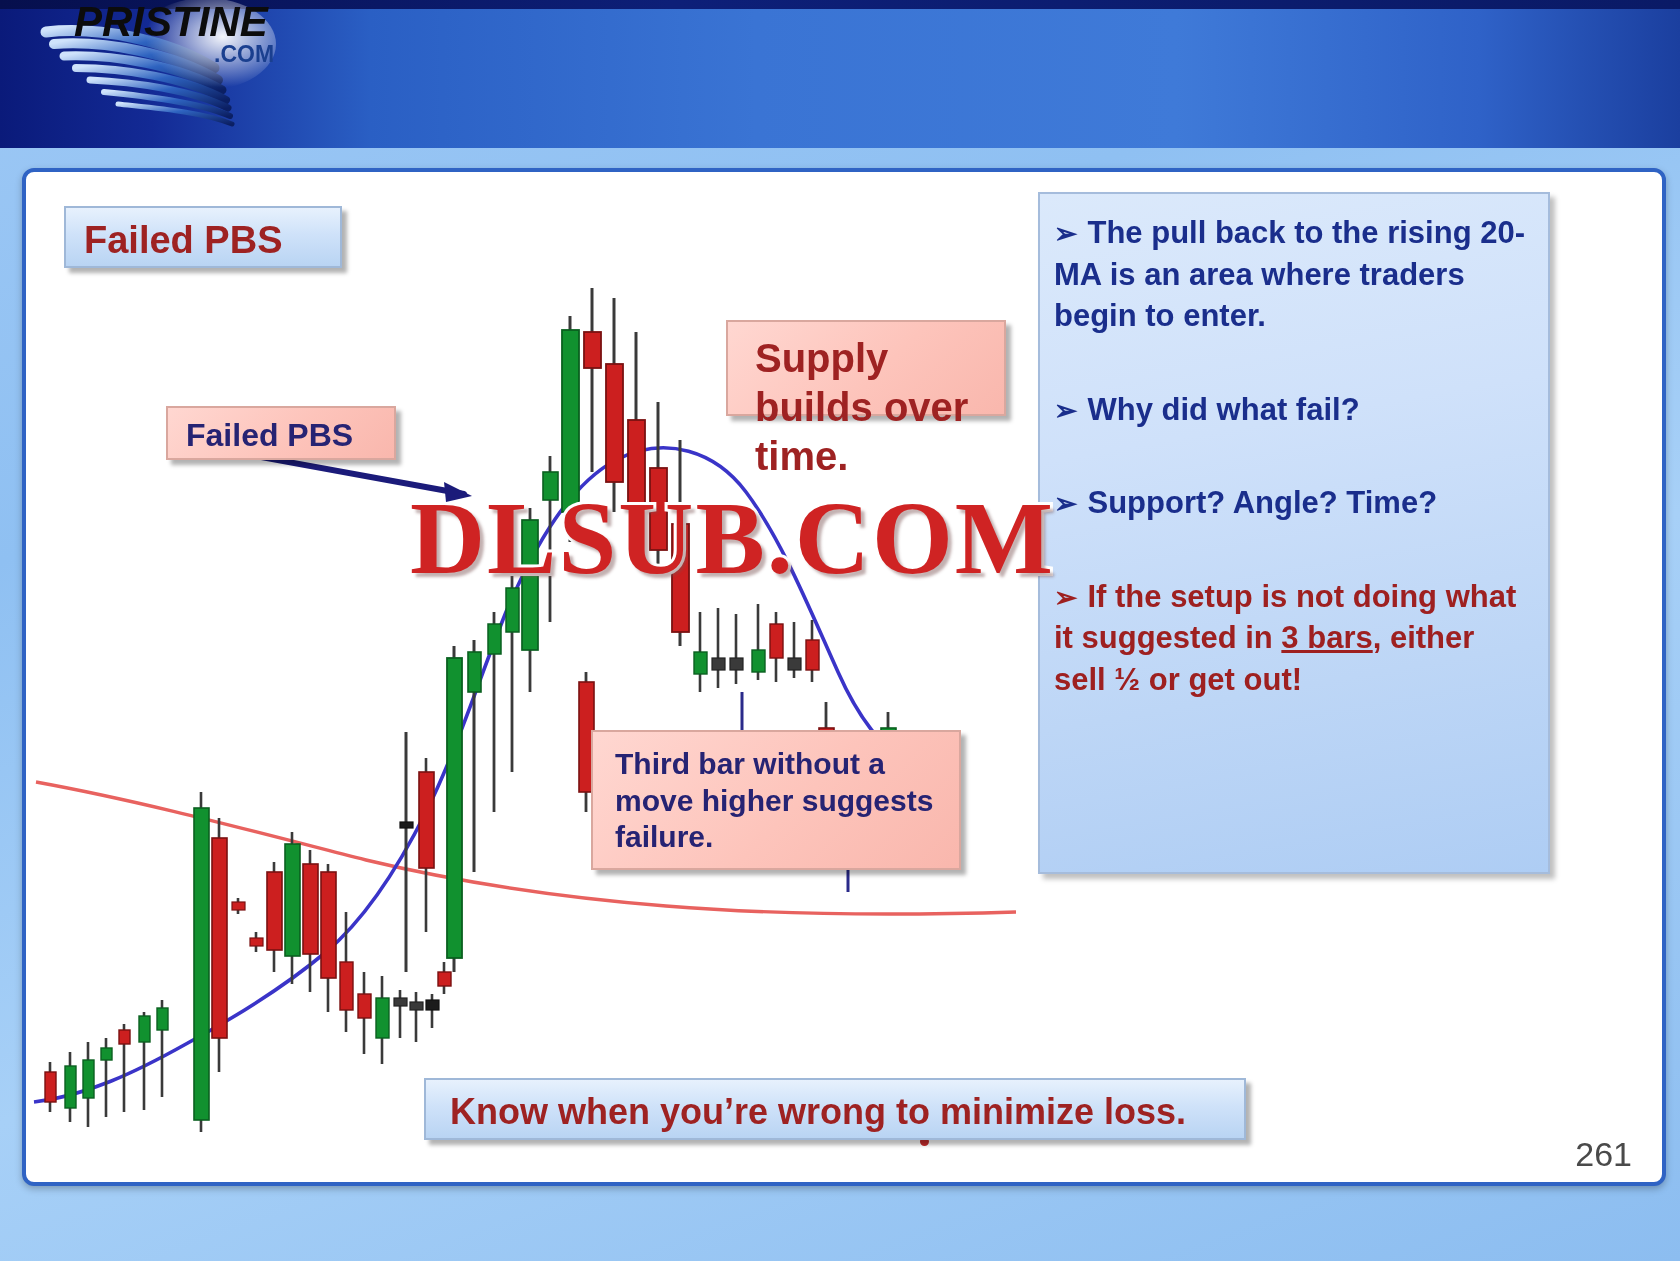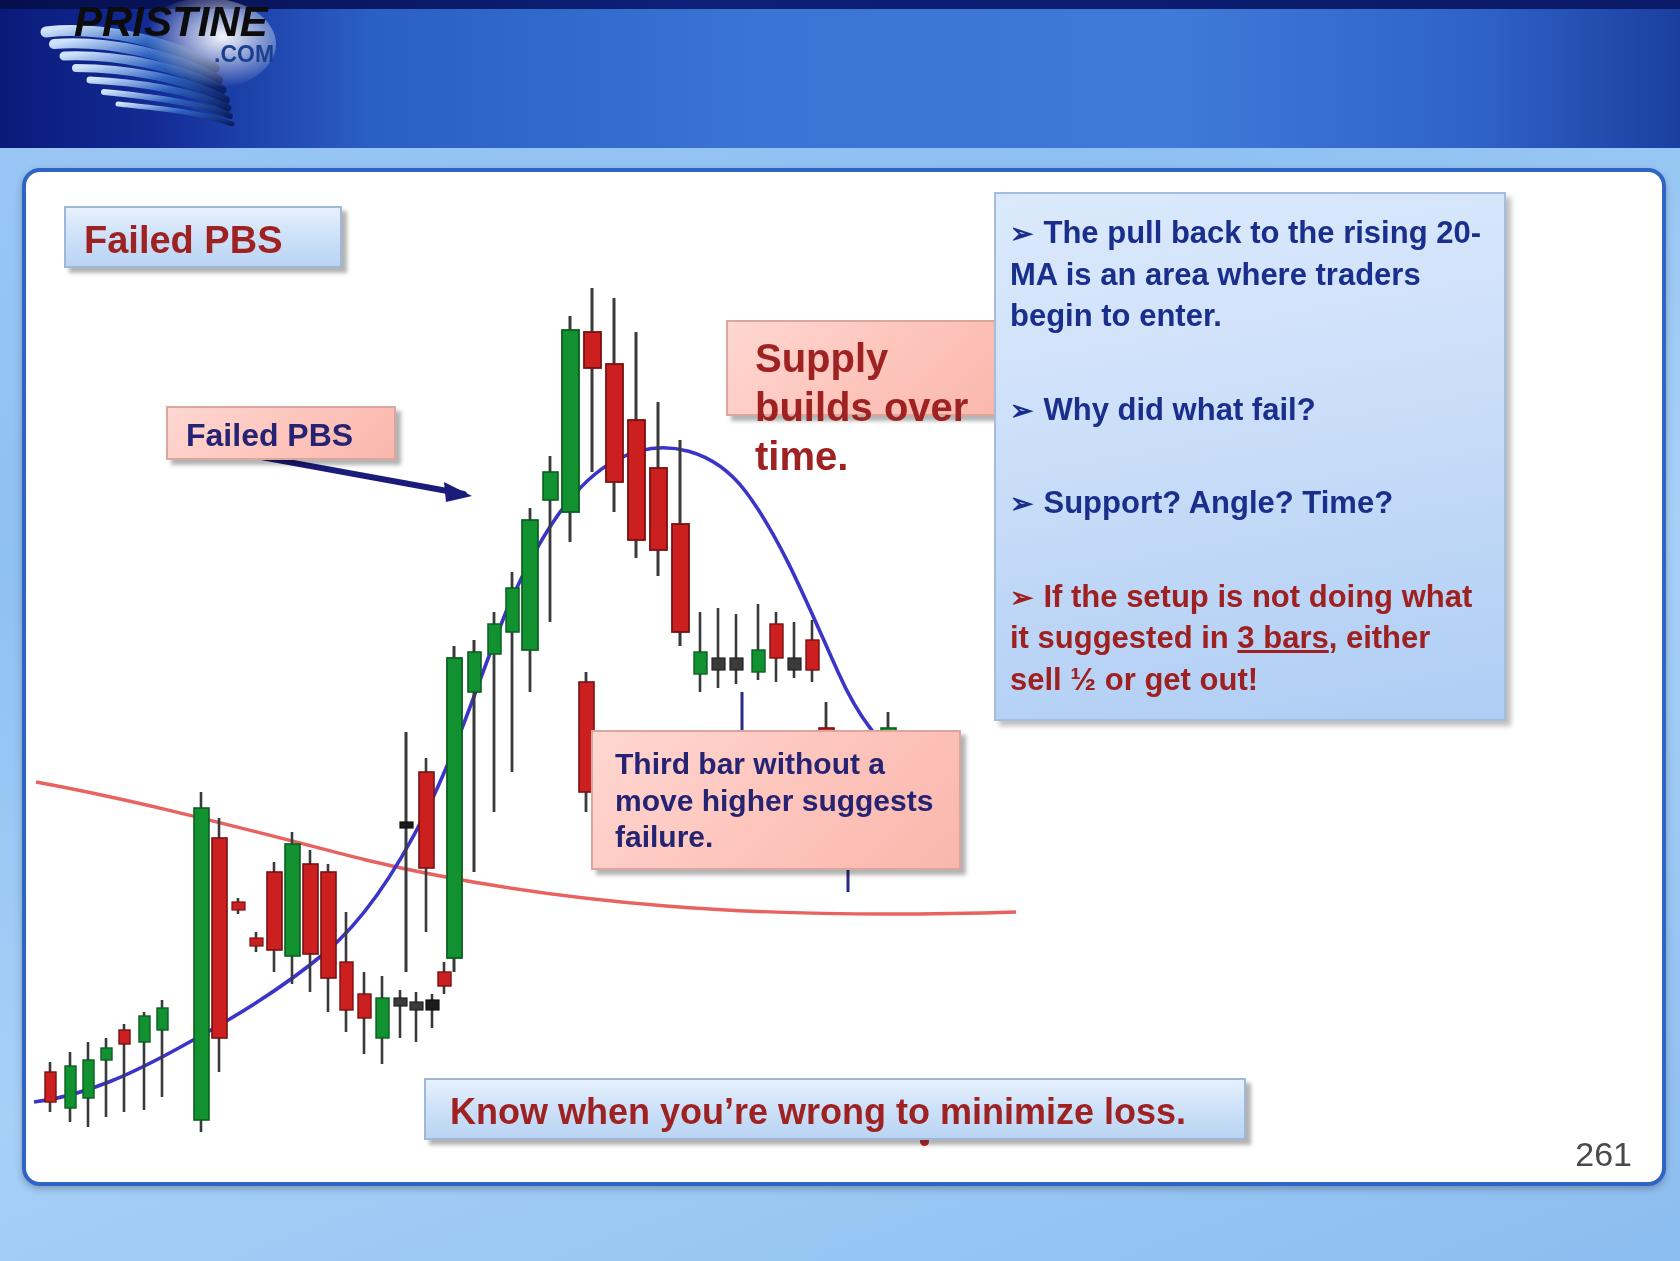--- a/index.html
+++ b/index.html
@@ -26,21 +26,21 @@
     position:absolute;left:0;top:52px;width:1680px;text-align:center;
     font-size:59px;font-weight:bold;color:#ffffff;letter-spacing:.5px;
     text-shadow:3px 3px 4px rgba(0,0,0,.55);
   }
   
   .logo{position:absolute;left:28px;top:-4px;width:300px;height:135px;}
   .logo svg{display:block;}
   
   .panel{
     position:absolute;left:22px;top:168px;width:1636px;height:1010px;
-    background:#ffffff;border:4px solid #2f63c4;border-radius:18px;
+    background:#ffffff;border:4px solid #2f63c4;border-radius:12px;
     box-shadow:0 3px 7px rgba(0,0,0,.25);
     overflow:hidden;
   }
   
   .chart-area{position:absolute;left:0;top:0;width:1070px;height:1010px;}
   .chart-area svg{display:block;}
   
   .box{
     position:absolute;box-sizing:border-box;
     font-weight:bold;line-height:1.22;
@@ -59,21 +59,21 @@
      font-size:32px;padding:8px 0 0 18px;}
   #supply-box{left:700px;top:148px;width:280px;height:96px;
      font-size:40px;padding:12px 0 0 27px;}
   #third-bar-box{left:565px;top:558px;width:370px;height:140px;
      font-size:30px;padding:14px 0 0 22px;}
   #bottom-banner{left:398px;top:906px;width:822px;height:62px;
      font-size:36px;padding:10px 0 0 24px;}
 
   
   .notes{
-    position:absolute;left:968px;top:20px;width:512px;height:529px;
+    position:absolute;left:1012px;top:20px;width:512px;height:682px;
     box-sizing:border-box;padding:18px 18px 0 14px;
     background:linear-gradient(170deg,#dbe9fb 0%,#cfe1fa 35%,#bdd6f6 70%,#aecdf4 100%);
     border:2px solid #a5bcdc;
     box-shadow:5px 5px 5px rgba(0,0,0,.25);
   }
   .note{font-size:31px;font-weight:bold;line-height:1.34;margin-bottom:6px;}
   .note .arw{margin-right:10px;font-size:28px;}
   .note-navy{color:#1a2e8c;}
   .note-red{color:#9e2020;}
   .note u{text-decoration:underline;}
@@ -376,14 +376,15 @@
       </div>
       <div class="note-gap"></div>
       <div class="note note-red">
         <span class="arw">➢</span><span>If the setup is not doing what it suggested in </span><u>3 bars</u><span>, either sell ½ or get out!</span>
       </div>
     </div>
 
     <div class="pagenum">261</div>
   </div>
 
+  <div class="wm" id="wm1">DLSUB.COM</div>
 
 </div>
 
 </body></html>

